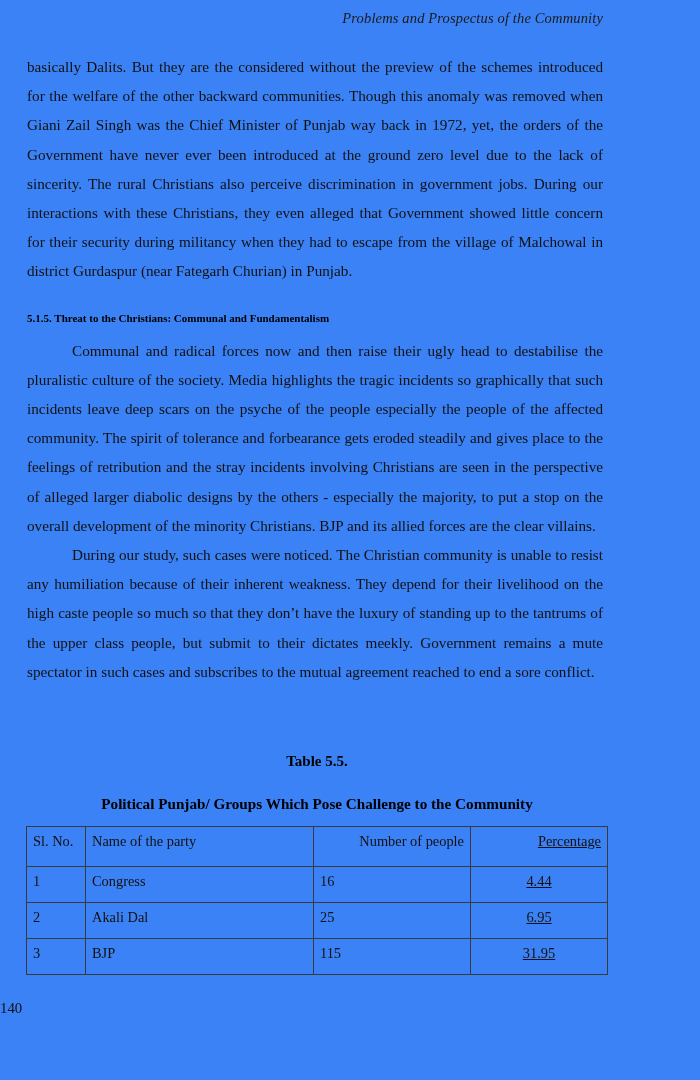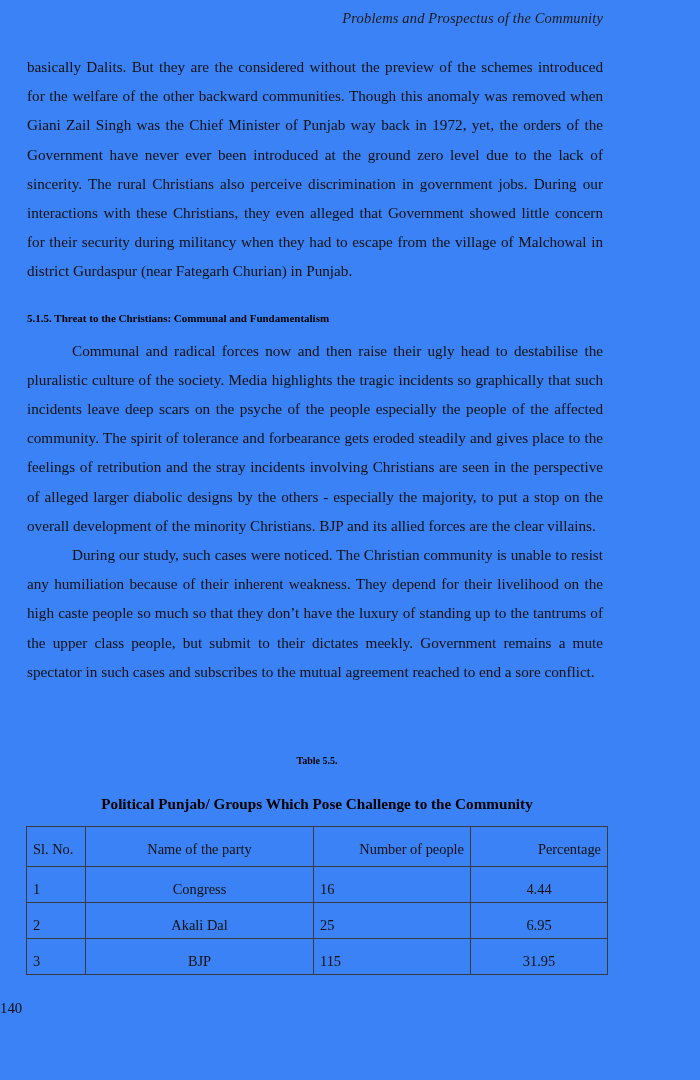--- a/index.html
+++ b/index.html
@@ -68,21 +68,21 @@
 
   
   .table-caption-wrap {
     position: absolute;
     top: 750px;
     left: 27px;
     width: 580px;
     text-align: center;
   }
   .table-number {
-    font-size: 10px;
+    font-size: 15px;
     font-weight: bold;
     line-height: 22px;
   }
   .table-title {
     margin-top: 21px;
     font-size: 15.2px;
     font-weight: bold;
     line-height: 22px;
   }
 
@@ -96,37 +96,37 @@
   table.data-table {
     border-collapse: collapse;
     width: 581px;
     table-layout: fixed;
     font-size: 14.4px;
     color: #111111;
   }
   table.data-table td,
   table.data-table th {
     border: 1px solid #3a3a3a;
-    padding: 12px 6px 0 6px;
+    padding: 4px 6px 0 6px;
     vertical-align: top;
     font-weight: normal;
     line-height: 20px;
     height: 30px;
     box-sizing: border-box;
   }
   table.data-table thead th {
     height: 40px;
   }
   table.data-table tbody td {
     height: 36px;
   }
   .col-sl   { width: 59px;  text-align: left; }
-  .col-name { width: 228px; text-align: center; }
+  .col-name { width: 228px; text-align: left; }
   .col-num  { width: 157px; text-align: left; }
-  .col-pct  { width: 137px; text-align: center; }
+  .col-pct  { width: 137px; text-align: center; text-decoration: underline; }
 
   thead .col-num,
   thead .col-pct { text-align: right; }
 
   
   .folio {
     position: absolute;
     top: 1000px;
     left: 0;
     width: 640px;

